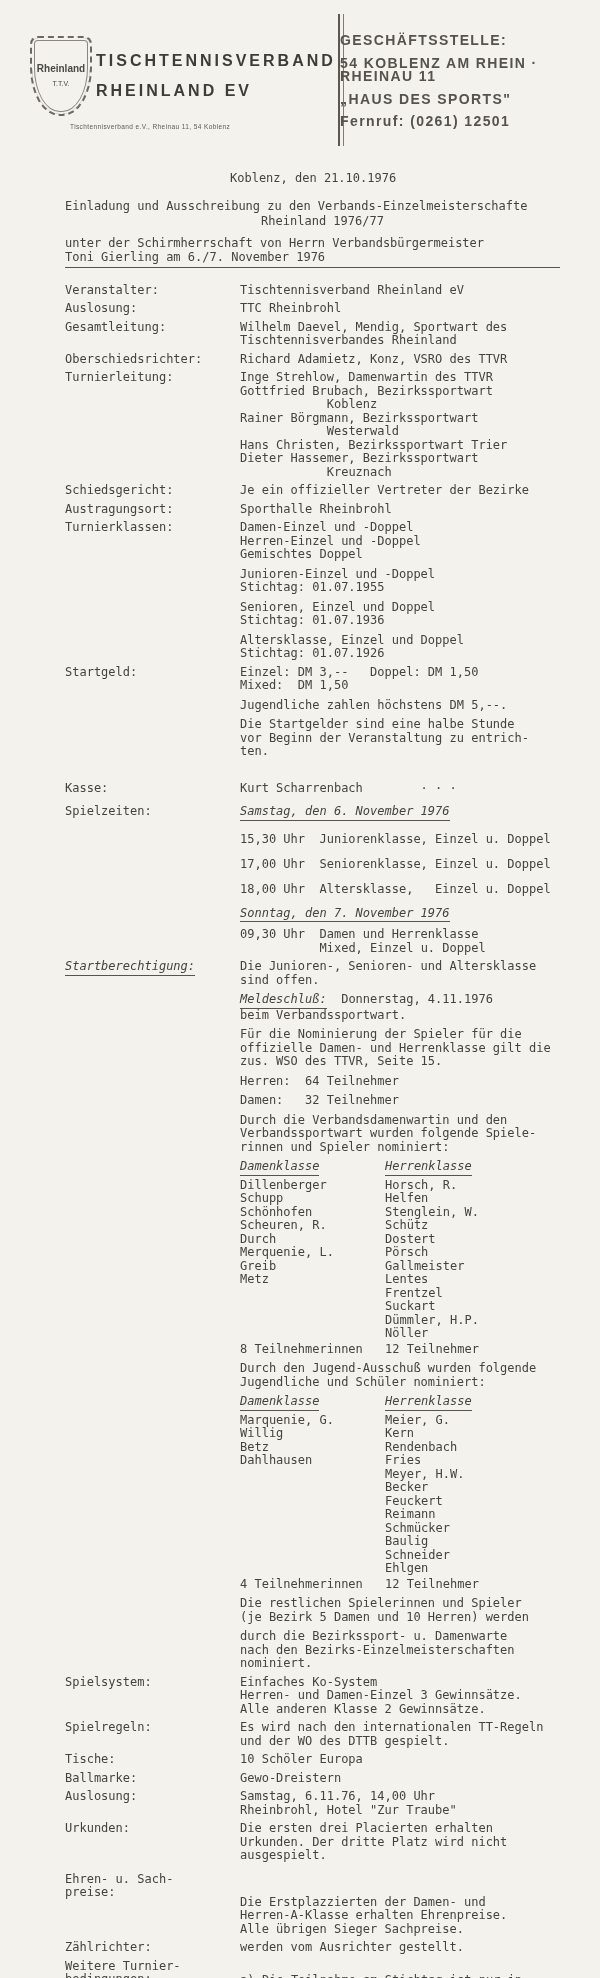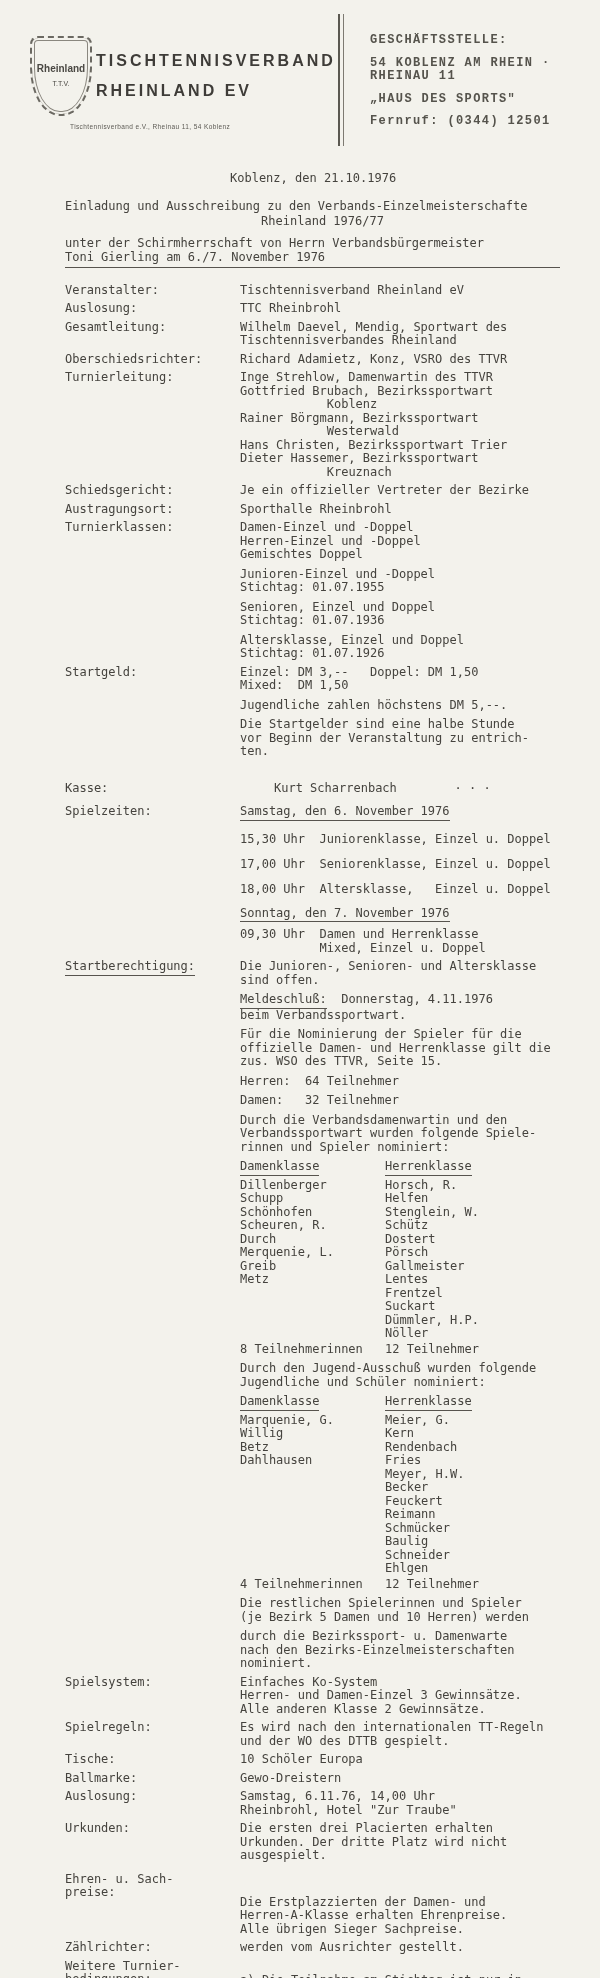--- a/index.html
+++ b/index.html
@@ -4,21 +4,21 @@
 <style>
   html,body{margin:0;padding:0;}
   body{
     width:600px;height:1978px;overflow:hidden;
     background:#f3f2ec;
     color:#45433e;
     font-family:"DejaVu Sans Mono", "Liberation Mono", monospace;
     font-size:12px;line-height:13.5px;
   }
   .pre{white-space:pre-wrap;}
-  .u{border-bottom:1px solid #57544e;display:inline-block;padding-bottom:1px;}
+  .u{border-bottom:1px solid #57544e;display:inline-block;padding-bottom:1px;font-style:italic;}
 
   
   .letterhead{position:relative;height:172px;}
   .logo{
     position:absolute;left:30px;top:36px;width:58px;height:76px;
     border:2px dashed #6b6962;border-radius:8px 8px 48% 48% / 8px 8px 60% 60%;
     box-shadow:inset 0 0 0 2px #f3f2ec, inset 0 0 0 3px #8a877f;
     display:flex;flex-direction:column;align-items:center;justify-content:center;
     font-family:"Liberation Sans", sans-serif;color:#4a4843;
   }
@@ -27,23 +27,23 @@
   .orgname{
     position:absolute;left:96px;top:46px;
     font-family:"Liberation Sans", sans-serif;font-weight:bold;
     font-size:16px;letter-spacing:3px;color:#3e3c38;line-height:30px;
   }
   .vrule{
     position:absolute;left:338px;top:14px;height:132px;width:3px;
     border-left:2px solid #5a5850;border-right:1px solid #7d7a72;
   }
   .office{
-    position:absolute;left:370px;top:34px;
-    font-family:Liberation Mono, monospace;font-weight:bold;
-    font-size:12px;letter-spacing:1.4px;color:#55534c;
+    position:absolute;left:340px;top:34px;
+    font-family:Liberation Sans, sans-serif;font-weight:bold;
+    font-size:14px;letter-spacing:1.4px;color:#55534c;
   }
   .office div{margin-bottom:9px;}
   .senderline{
     position:absolute;left:70px;top:120px;
     font-family:"Liberation Sans", sans-serif;font-size:6.5px;
     letter-spacing:.4px;color:#5c5a54;
   }
   .dateline{margin:0 0 14px 230px;}
 
   
@@ -55,21 +55,21 @@
 
   
   main{padding:0 18px 0 65px;}
   .row{display:flex;margin-bottom:5px;}
   .lab{width:175px;flex:none;}
   .val{flex:1;max-width:365px;}
   .para{margin-bottom:6px;}
   .para:last-child{margin-bottom:0;}
   .times{line-height:25px;margin-bottom:5px;}
   .gap-s{margin-top:10px;}
-  .gap-m{margin-top:23px;gap:34px;}
+  .gap-m{margin-top:23px;}
 
   
   .ntable{display:flex;margin-bottom:6px;}
   .ncol{width:145px;flex:none;display:flex;flex-direction:column;}
   .ncol + .ncol{width:auto;flex:1;}
   .ncol .u{margin-bottom:3px;align-self:flex-start;}
   .ncount{margin-top:auto;padding-top:2px;}
 
   
   .terms{margin-top:14px;}
@@ -87,21 +87,21 @@
   </div>
   <div class="orgname">
     <div>TISCHTENNISVERBAND</div>
     <div>RHEINLAND EV</div>
   </div>
   <div class="vrule"></div>
   <div class="office">
     <div>GESCHÄFTSSTELLE:</div>
     <div>54 KOBLENZ AM RHEIN · RHEINAU 11</div>
     <div>„HAUS DES SPORTS"</div>
-    <div>Fernruf: (0344) 12501</div>
+    <div>Fernruf: (0261) 12501</div>
   </div>
   <div class="senderline">Tischtennisverband e.V., Rheinau 11,  54 Koblenz</div>
 </header>
 
 <div class="dateline">Koblenz, den 21.10.1976</div>
 
 <div class="titleblock">
   <div class="t1">Einladung und Ausschreibung zu den Verbands-Einzelmeisterschafte</div>
   <div class="t2">Rheinland 1976/77</div>
   <div class="t3">unter der Schirmherrschaft von Herrn Verbandsbürgermeister</div>

